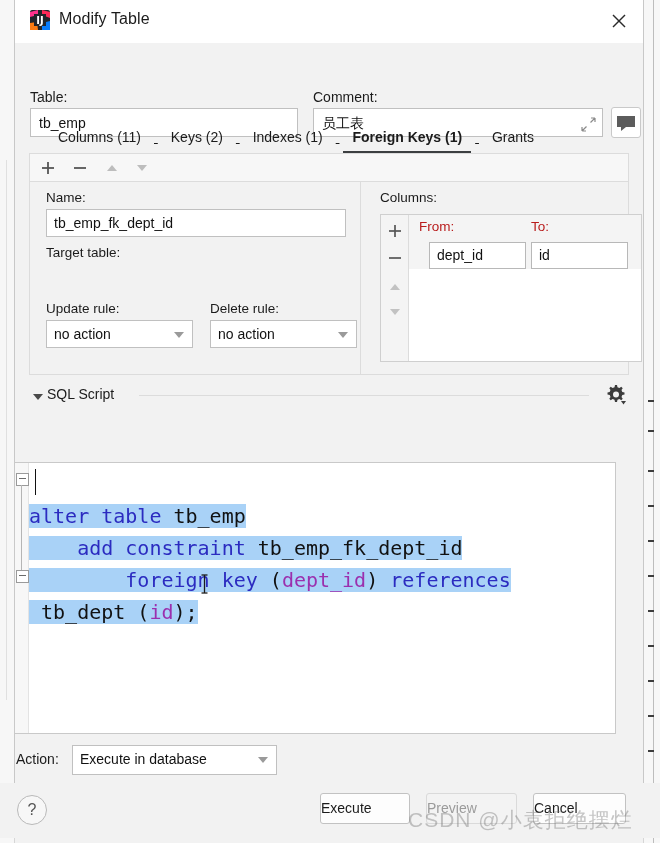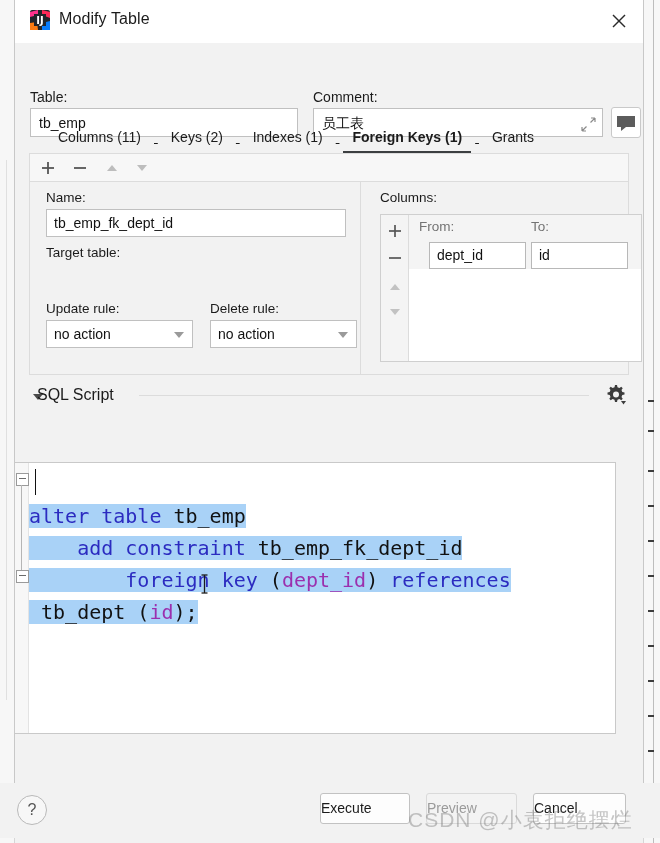--- a/index.html
+++ b/index.html
@@ -89,31 +89,31 @@
   }
   .combo .caret{position:absolute;right:8px;top:11px;width:0;height:0;
     border-left:5px solid transparent;border-right:5px solid transparent;border-top:6px solid #9a9a9a;}
 
   
   .cols-box{position:absolute;left:350px;top:32px;width:262px;height:148px;
     border:1px solid #cfcfcf;box-sizing:border-box;background:#fff;}
   .cols-gutter{position:absolute;left:0;top:0;width:28px;height:100%;background:#f4f4f4;border-right:1px solid #dcdcdc;box-sizing:border-box;}
   .cg-ico{position:absolute;left:5px;width:18px;height:18px;}
   .cols-head{position:absolute;left:28px;top:0;right:0;height:54px;background:#f4f4f4;}
-  .ch-lbl{position:absolute;top:4px;font-size:13.5px;color:#737373;}
+  .ch-lbl{position:absolute;top:4px;font-size:13.5px;color:#b91c1c;}
   .cell{
     position:absolute;box-sizing:border-box;background:#fff;border:1px solid #b8b8b8;
     height:27px;font-size:14px;padding:2px 7px;line-height:21px;color:#111;
   }
 
   
   .sql-head{position:relative;height:30px;margin:8px 14px 0 14px;}
   .sql-tri{position:absolute;left:4px;top:11px;width:0;height:0;
     border-left:5px solid transparent;border-right:5px solid transparent;border-top:6px solid #4a4a4a;}
-  .sql-title{position:absolute;left:8px;top:3px;font-size:16px;color:#1b1b1b;}
+  .sql-title{position:absolute;left:18px;top:3px;font-size:14px;color:#1b1b1b;}
   .sql-rule{position:absolute;left:110px;right:40px;top:12px;height:1px;background:#dcdcdc;}
   .gear{position:absolute;right:2px;top:1px;width:22px;height:22px;}
 
   .editor{
     position:absolute;left:14px;top:462px;width:602px;height:272px;
     background:#fff;border:1px solid #c9c9c9;box-sizing:border-box;overflow:hidden;
   }
   .ed-gutter{position:absolute;left:0;top:0;width:14px;height:100%;background:#f7f7f7;border-right:1px solid #e3e3e3;box-sizing:border-box;}
   .fold{position:absolute;left:1px;width:11px;height:11px;border:1px solid #9a9a9a;background:#fff;}
   .fold:after{content:"";position:absolute;left:2px;top:4px;width:7px;height:1px;background:#6a6a6a;}
@@ -334,20 +334,27 @@
     <span class="caret-line"></span>
   </div>
   <span class="ibeam">
     <svg width="9" height="22" viewBox="0 0 9 22">
       <line x1="4.5" y1="2" x2="4.5" y2="20" stroke="#1b1b1b" stroke-width="1.3"></line>
       <line x1="1.5" y1="2" x2="7.5" y2="2" stroke="#1b1b1b" stroke-width="1.3"></line>
       <line x1="1.5" y1="20" x2="7.5" y2="20" stroke="#1b1b1b" stroke-width="1.3"></line>
     </svg>
   </span>
 
+  <div class="actionrow">
+    <span class="act-lbl">Action:</span>
+    <div class="combo act-combo">
+      <span>Execute in database</span>
+      <span class="caret"></span>
+    </div>
+  </div>
 
   <div class="footer">
     <span class="help-btn">?</span>
     <span class="btn btn-execute">Execute</span>
     <span class="btn btn-preview disabled">Preview</span>
     <span class="btn btn-cancel">Cancel</span>
   </div>
 
   <span class="watermark">CSDN @小袁拒绝摆烂</span>
 

